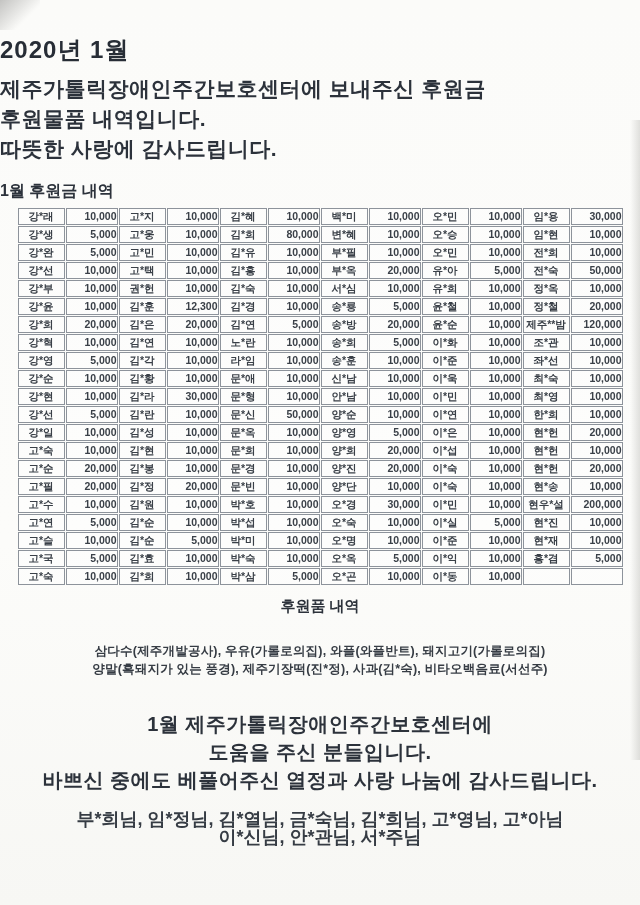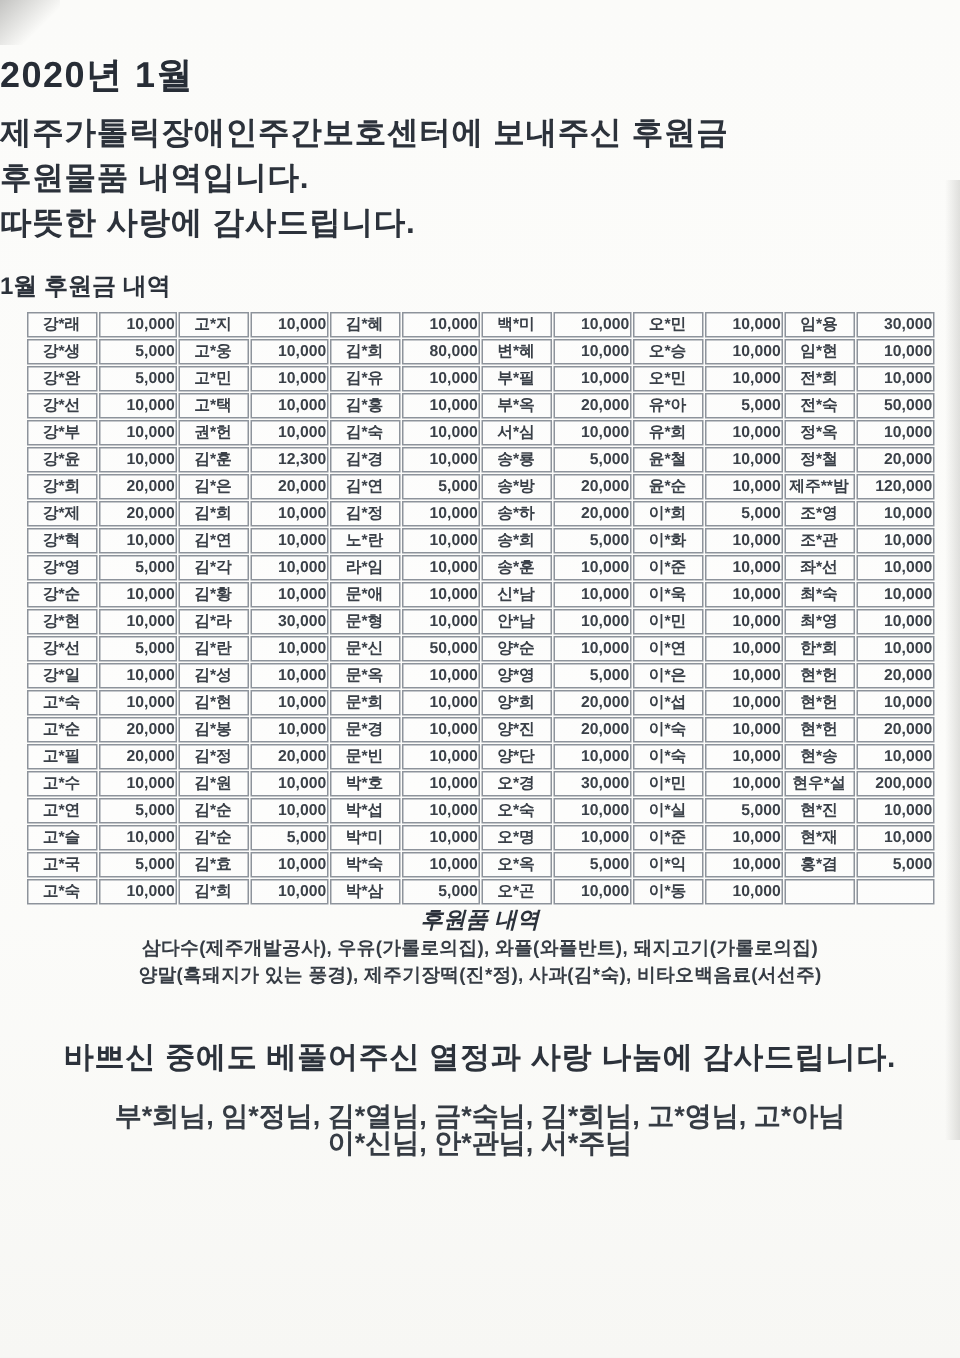--- a/index.html
+++ b/index.html
@@ -31,22 +31,22 @@
     background:transparent;table-layout:fixed;font-weight:bold;
   }
   table.donation-table td{
     border:1px solid #8d939b;
     font-size:10.5px;line-height:13px;
     padding:1px 0;color:#3a4048;background:rgba(255,255,255,.35);
     overflow:hidden;white-space:nowrap;
   }
   td.nm{width:45px;text-align:center;}
   td.amt{width:50px;text-align:right;padding-right:4px;}
-  .goods-title{text-align:center;font-weight:700;font-size:15px;color:#2c323b;font-style:italic;}
-  .goods-lines{text-align:center;}
+  .goods-title{margin-top:11px;text-align:center;font-weight:700;font-size:15px;color:#2c323b;}
+  .goods-lines{margin-top:26px;text-align:center;}
   .goods-line{font-size:12.5px;line-height:18px;font-weight:700;color:#363c44;letter-spacing:.2px;}
   .footer{margin-top:32px;text-align:center;font-weight:700;color:#2c323b;}
   .f-line{font-size:20px;line-height:28px;letter-spacing:.5px;}
   .names{margin-top:16px;text-align:center;font-weight:700;font-size:18px;line-height:18px;color:#363c44;}
 </style>
 </head>
 <body>
 
 <div class="page">
   <div class="artifact-tl"></div>
@@ -155,34 +155,20 @@
           <td class="nm">김*연</td>
           <td class="amt">5,000</td>
           <td class="nm">송*방</td>
           <td class="amt">20,000</td>
           <td class="nm">윤*순</td>
           <td class="amt">10,000</td>
           <td class="nm">제주**밤</td>
           <td class="amt">120,000</td>
         </tr>
         <tr>
-          <td class="nm">강*제</td>
-          <td class="amt">20,000</td>
-          <td class="nm">김*희</td>
-          <td class="amt">10,000</td>
-          <td class="nm">김*정</td>
-          <td class="amt">10,000</td>
-          <td class="nm">송*하</td>
-          <td class="amt">20,000</td>
-          <td class="nm">이*희</td>
-          <td class="amt">5,000</td>
-          <td class="nm">조*영</td>
-          <td class="amt">10,000</td>
-        </tr>
-        <tr>
           <td class="nm">강*혁</td>
           <td class="amt">10,000</td>
           <td class="nm">김*연</td>
           <td class="amt">10,000</td>
           <td class="nm">노*란</td>
           <td class="amt">10,000</td>
           <td class="nm">송*희</td>
           <td class="amt">5,000</td>
           <td class="nm">이*화</td>
           <td class="amt">10,000</td>
@@ -374,20 +360,22 @@
       </tbody>
   </table>
 
   <div class="goods-title">후원품 내역</div>
   <div class="goods-lines">
     <div class="goods-line">삼다수(제주개발공사), 우유(가롤로의집), 와플(와플반트), 돼지고기(가롤로의집)</div>
     <div class="goods-line">양말(흑돼지가 있는 풍경), 제주기장떡(진*정), 사과(김*숙), 비타오백음료(서선주)</div>
   </div>
 
   <div class="footer">
+    <div class="f-line">1월 제주가톨릭장애인주간보호센터에</div>
+    <div class="f-line">도움을 주신 분들입니다.</div>
     <div class="f-line">바쁘신 중에도 베풀어주신 열정과 사랑 나눔에  감사드립니다.</div>
   </div>
 
   <div class="names">
     <div>부*희님, 임*정님, 김*열님, 금*숙님, 김*희님, 고*영님, 고*아님</div>
     <div>이*신님, 안*관님, 서*주님</div>
   </div>
 </div>
 
 </body></html>

